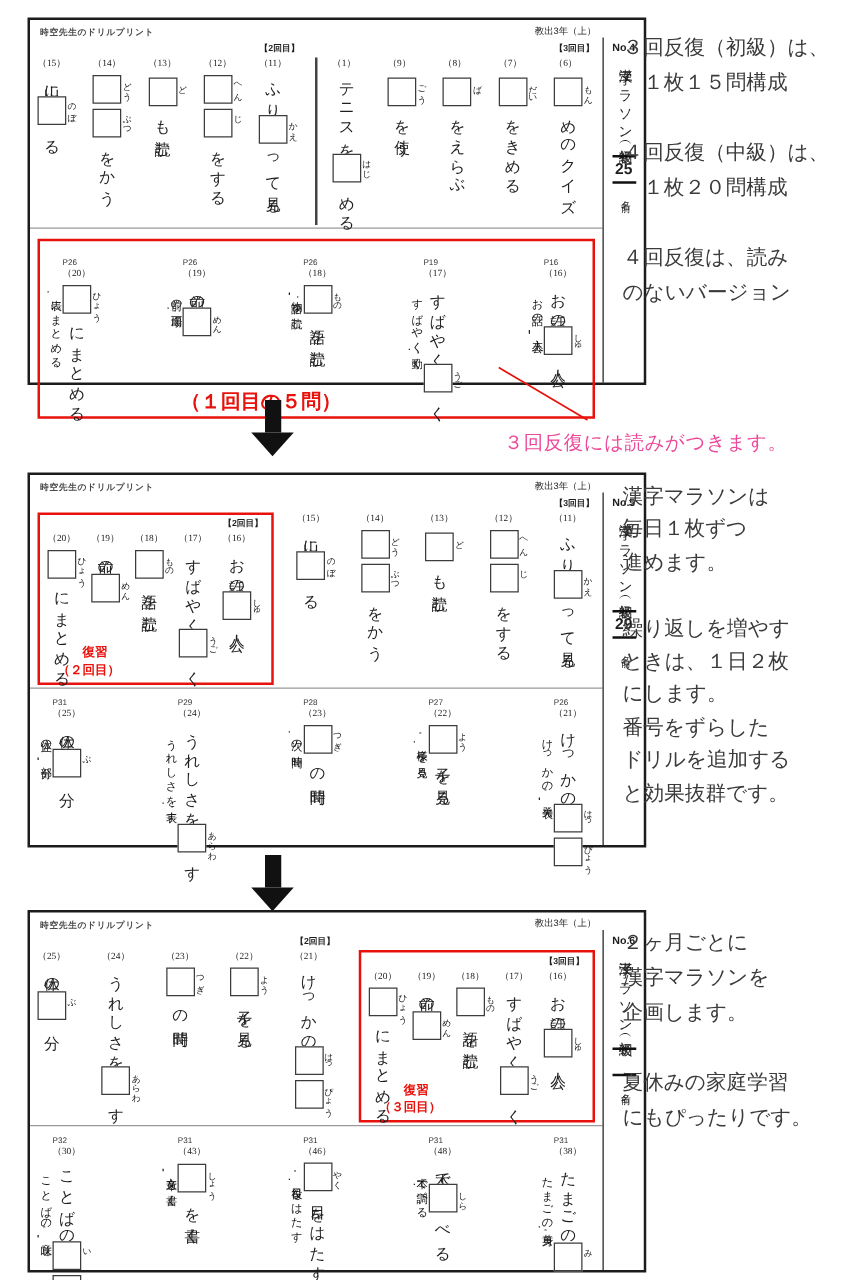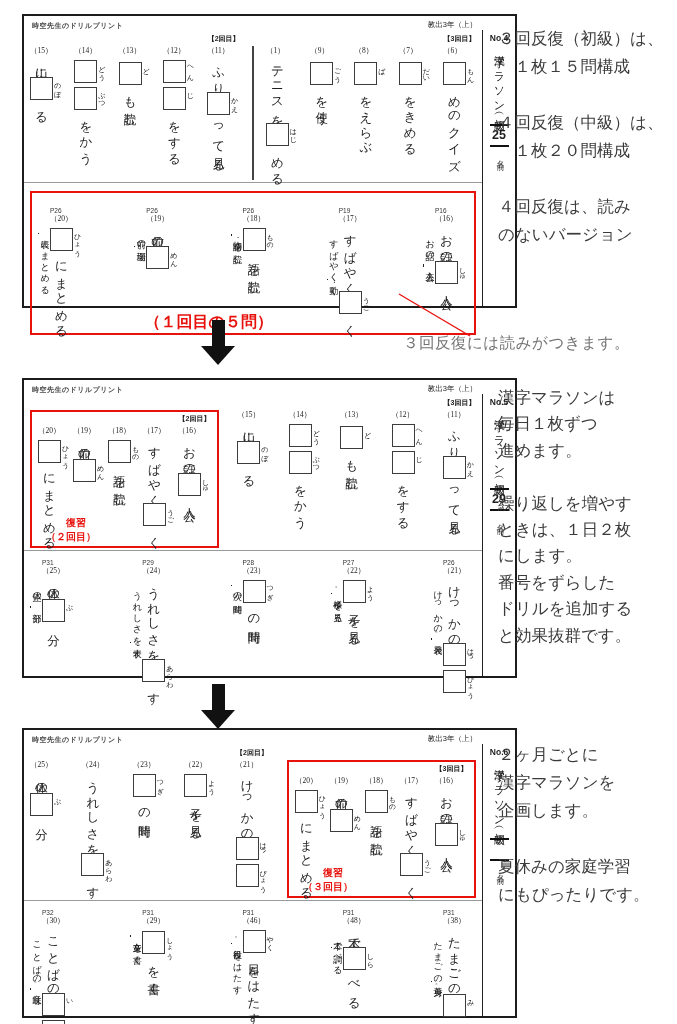--- a/index.html
+++ b/index.html
@@ -55,21 +55,21 @@
             font-weight:bold;white-space:pre-line;line-height:1.45;text-align:center;
             font-family:"Liberation Sans",sans-serif;}
   .s1 .redlabel{left:40%;transform:translateX(-50%);bottom:0;font-size:16px;white-space:nowrap;}
   
   .arrow{position:absolute;left:198px;width:40px;}
   .a1{top:320px;} .a2{top:684px;}
   .arrow .bar{width:13px;height:26px;background:#111;margin:0 auto;}
   .arrow .head{width:0;height:0;border-left:17px solid transparent;
                border-right:17px solid transparent;border-top:19px solid #111;margin:0 auto;}
   .connector{position:absolute;left:0;top:0;pointer-events:none;}
-  .pointer-note{position:absolute;left:403px;top:333px;font-size:15.5px;color:#737373;
+  .pointer-note{position:absolute;left:403px;top:344px;font-size:15.5px;color:#ec4899;
                 letter-spacing:.5px;white-space:nowrap;}
   .ann{position:absolute;left:498px;width:185px;color:#3b3b3b;white-space:pre-line;
        font-size:16.5px;line-height:1.7;letter-spacing:0;}
   .ann1{top:24px;}
   .ann2{top:384px;line-height:1.6;}
   .ann3{top:740px;}
 </style>
 </head>
 <body>
 
@@ -434,21 +434,21 @@
               <div class="probcol">
                 <div class="pref">P31</div>
                 <div class="pnum">（46）</div>
                 <div class="vtext"><span class="bx"><span class="rd">やく</span></span><span class="vt">目をはたす</span></div>
               </div>
               <div class="hintcol"><span class="mk">。</span><span class="em">役</span><span class="ht">目をはたす</span></div>
             </div>
             <div class="pair">
               <div class="probcol">
                 <div class="pref">P31</div>
-                <div class="pnum">（29）</div>
+                <div class="pnum">（43）</div>
                 <div class="vtext"><span class="vt">文</span><span class="bx"><span class="rd">しょう</span></span><span class="vt">を書く</span></div>
               </div>
               <div class="hintcol"><span class="em">文章</span><span class="ht">を書く</span><span class="mk">。</span></div>
             </div>
             <div class="pair">
               <div class="probcol">
                 <div class="pref">P32</div>
                 <div class="pnum">（30）</div>
                 <div class="vtext"><span class="vt">ことばの</span><span class="bx"><span class="rd">い</span></span><span class="bx"><span class="rd">み</span></span></div>
               </div>

